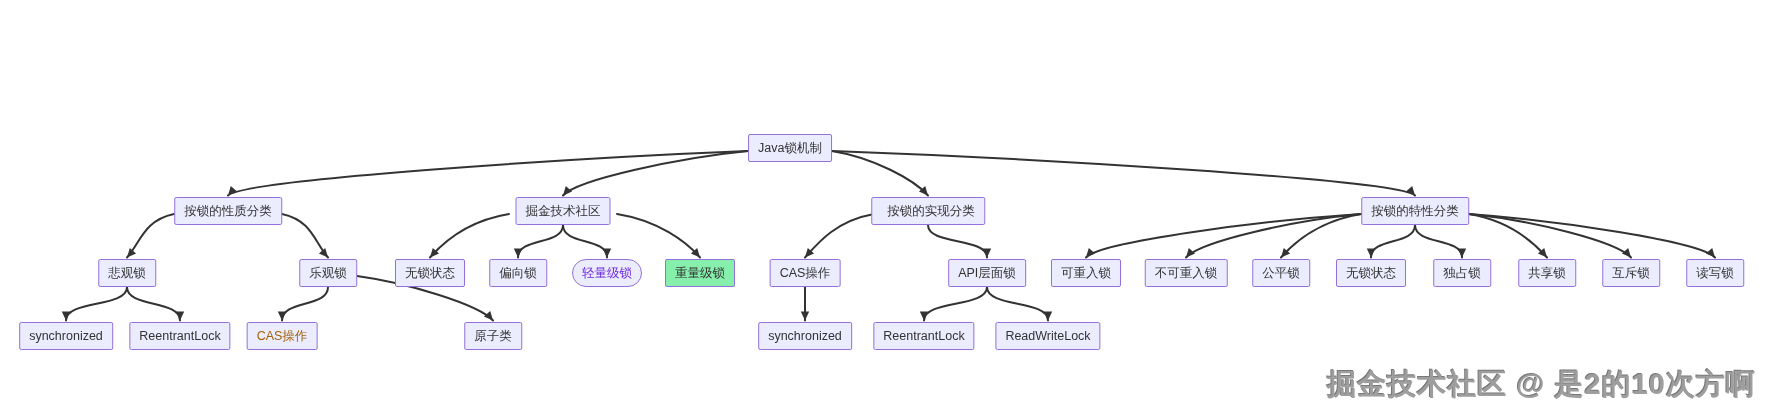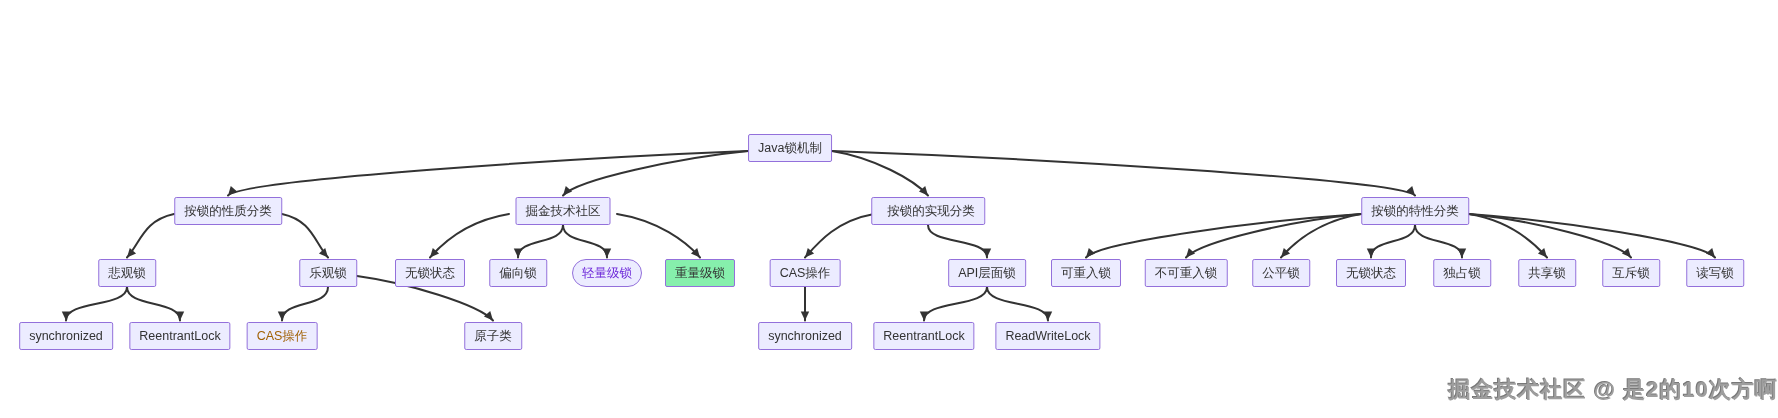--- a/index.html
+++ b/index.html
@@ -19,22 +19,22 @@
     font-size:12.5px;
     line-height:16px;
     padding:5px 9px;
     border:1px solid;
     border-radius:2px;
     text-align:center;
     box-sizing:border-box;
   }
   #watermark{
     position:absolute;
-    right:0;bottom:13px;
-    font-size:22px;
+    right:22px;bottom:13px;
+    font-size:29px;
     font-weight:bold;
     letter-spacing:1px;
     white-space:nowrap;
     text-shadow:-1px -1px 0 #787878, 1px 1px 0 #ffffff, 2px 2px 1px #ffffff;
   }
 </style>
 </head>
 <body>
 
 <div id="canvas" style="background: rgb(255, 255, 255);">

